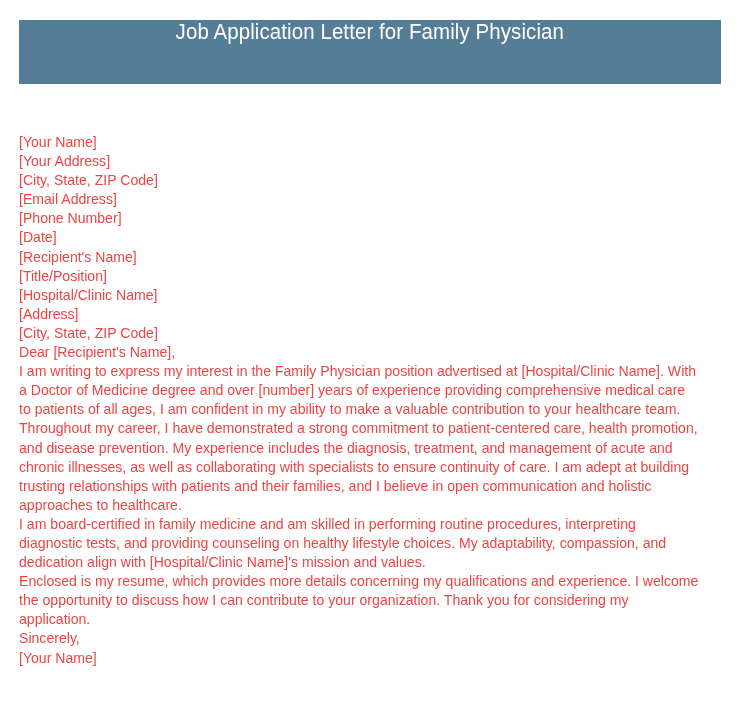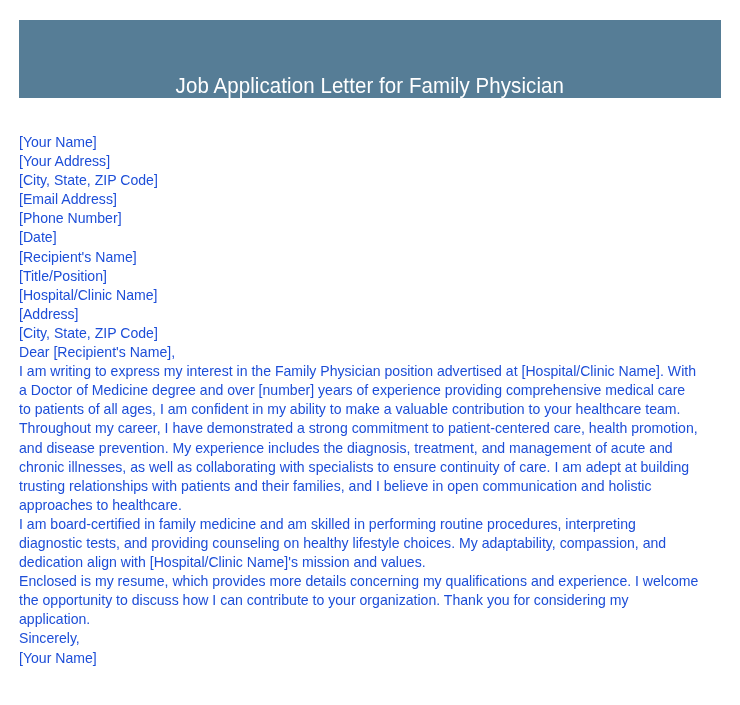--- a/index.html
+++ b/index.html
@@ -22,24 +22,24 @@
     background: #ffffff;
     box-sizing: border-box;
   }
 
   
   .doc-header {
     position: absolute;
     left: 19px;
     top: 20px;
     width: 702px;
-    height: 78px;
+    height: 64px;
     background: #567d96;
     display: flex;
-    align-items: flex-end;
+    align-items: flex-start;
     justify-content: center;
     box-sizing: border-box;
   }
   .doc-header-title {
     color: #ffffff;
     font-family: "Liberation Sans", sans-serif;
     font-size: 22px;
     font-weight: 400;
     letter-spacing: 0.1px;
     line-height: 1.1;
@@ -48,21 +48,21 @@
     transform-origin: center center;
     white-space: nowrap;
   }
 
   
   .doc-body {
     position: absolute;
     left: 19px;
     top: 133px;
     width: 705px;
-    color: #1d4ed8;
+    color: #ef4444;
     font-family: "Liberation Sans", sans-serif;
     font-size: 14.6px;
     line-height: 19.1px;
     font-weight: 400;
     text-align: left;
   }
   .doc-body .line,
   .doc-body .para {
     margin: 0;
     padding: 0;

